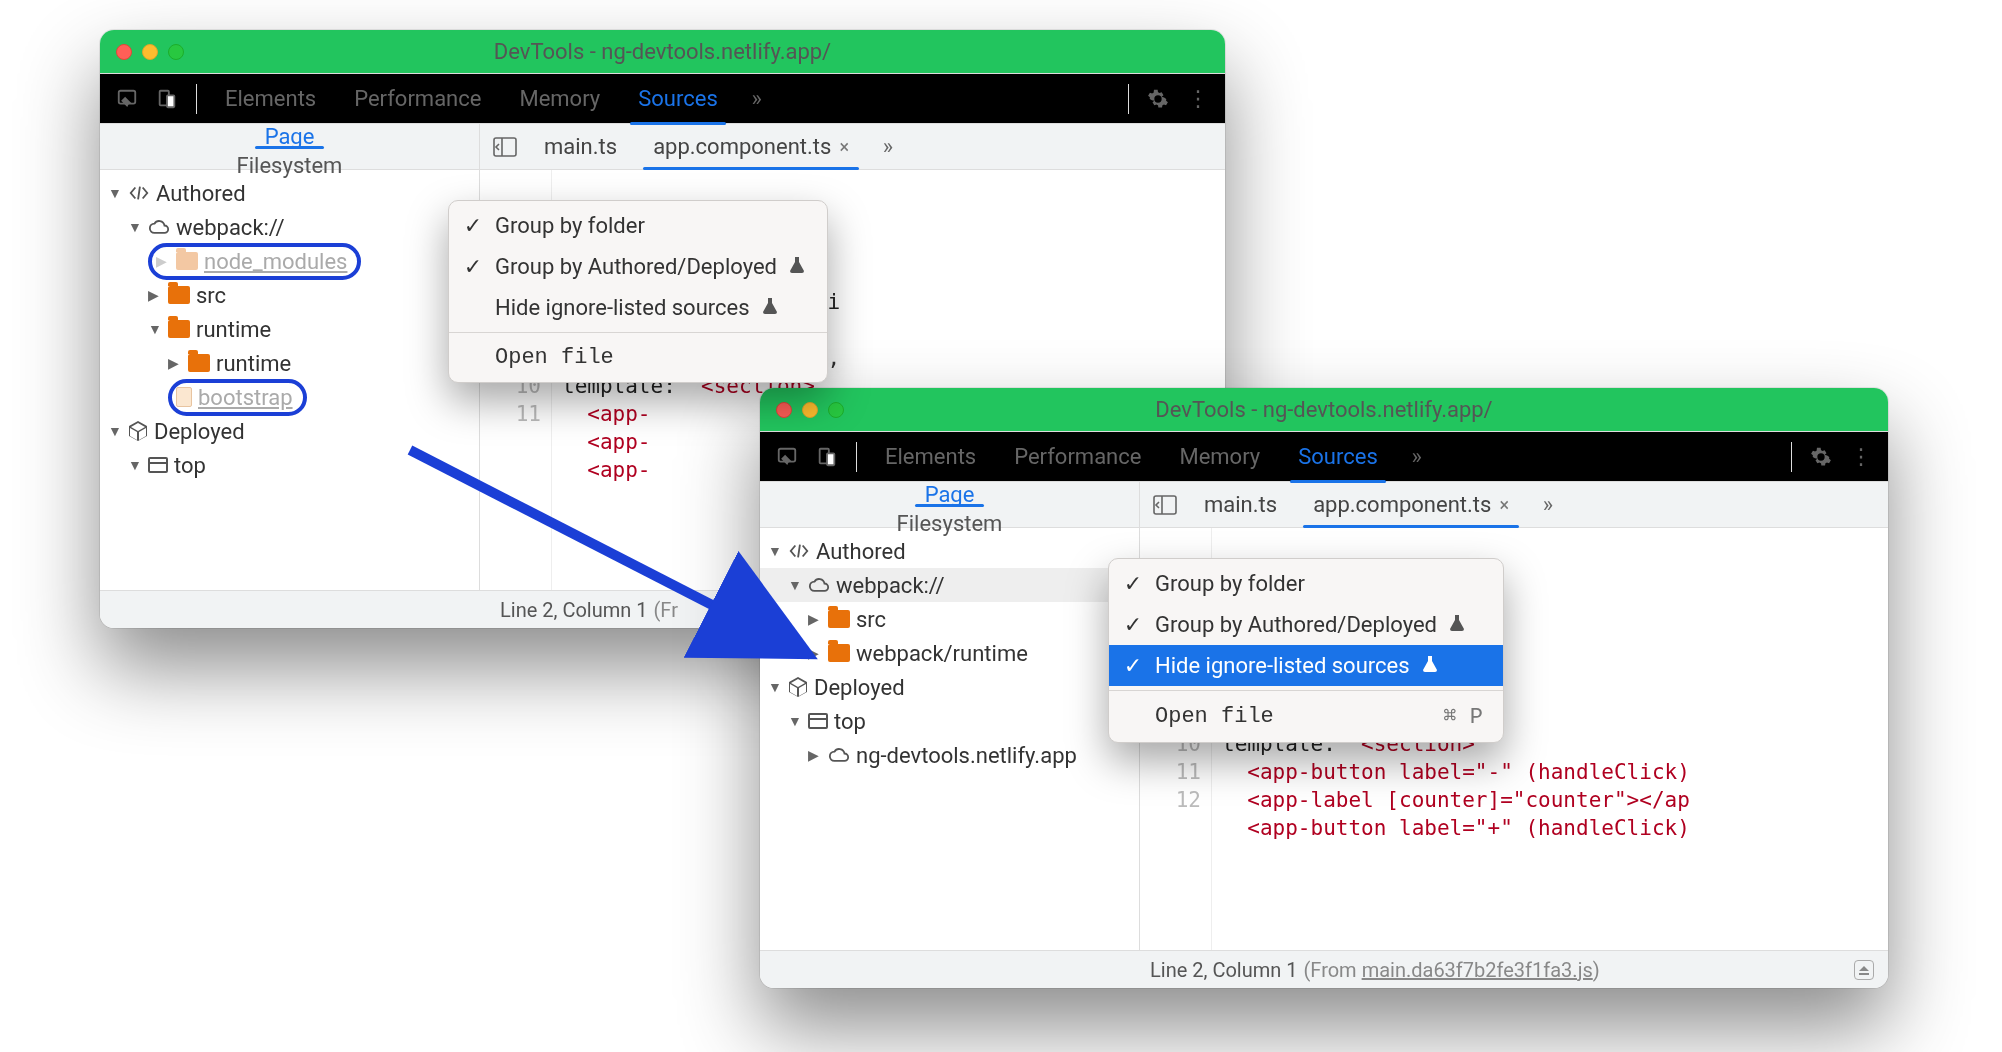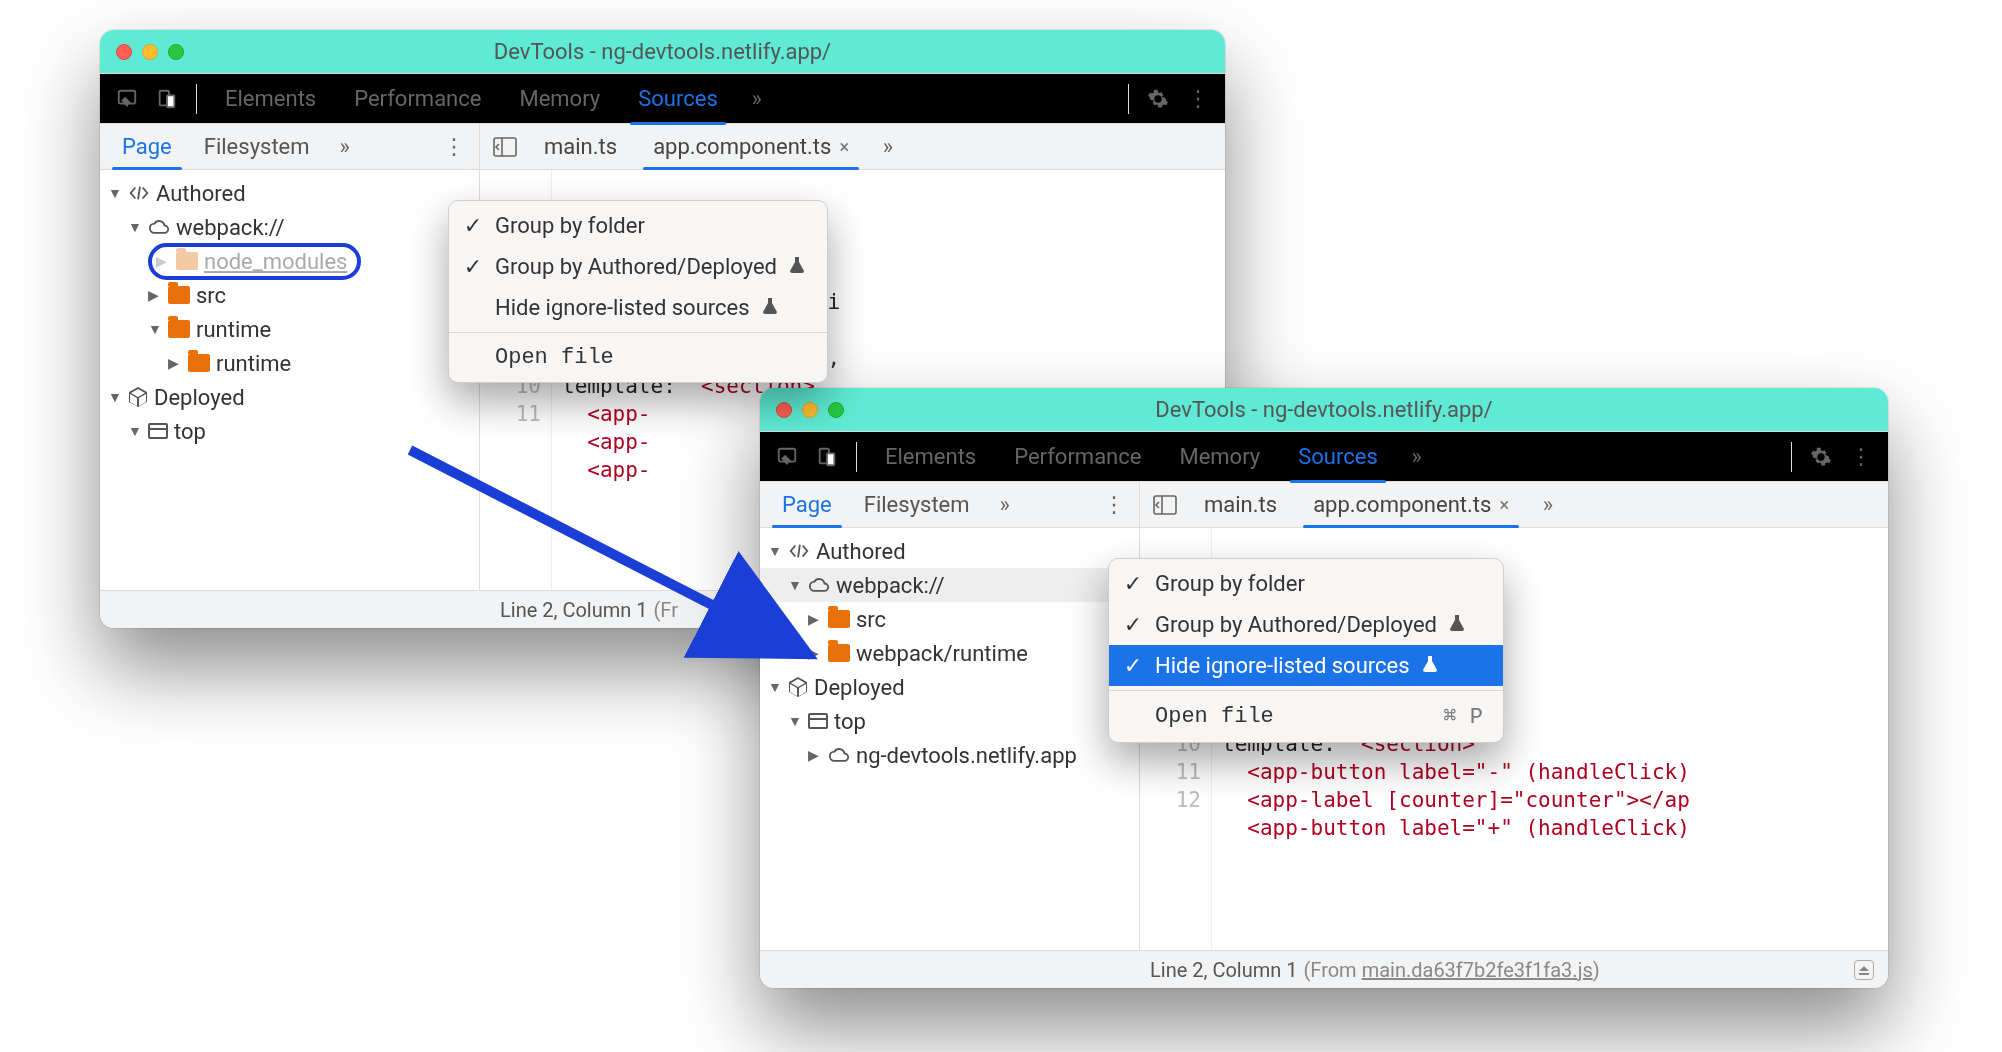--- a/index.html
+++ b/index.html
@@ -18,21 +18,21 @@
     border-radius: 14px;
     box-shadow: 0 40px 80px rgba(0,0,0,0.45), 0 0 0 1px rgba(0,0,0,0.08);
     overflow: hidden;
   }
   .win1 { left: 100px; top: 30px; width: 1125px; height: 598px; }
   .win2 { left: 760px; top: 388px; width: 1128px; height: 600px; }
 
   
   .titlebar {
     height: 44px;
-    background: #5eead4;
+    background: #22c55e;
     display: flex;
     align-items: center;
     padding: 0 16px;
     border-bottom: 1px solid #ddd;
     position: relative;
   }
   .traffic { display: flex; gap: 10px; }
   .dot { width: 16px; height: 16px; border-radius: 50%; }
   .dot.red { background: #ff5f57; border:1px solid #e14539;}
   .dot.yellow { background: #febc2e; border:1px solid #e0a428;}
@@ -64,20 +64,21 @@
     display:flex;
     align-items:stretch;
   }
   .subbar-left {
     width: 380px;
     display:flex;
     align-items:center;
     padding: 0 8px;
     gap:4px;
     border-right:1px solid #ddd;
+    flex-direction:column;
   }
   .subtab { padding:0 14px; height:46px; display:flex; align-items:center; color:#555; position:relative;}
   .subtab.active { color:#1a73e8; }
   .subtab.active::after { content:""; position:absolute; left:4px; right:4px; bottom:0; height:3px; background:#1a73e8; border-radius:2px;}
   .subbar-right { flex:1; display:flex; align-items:center; padding:0 8px; gap:8px; }
   .filetab { padding:0 14px; height:46px; display:flex; align-items:center; gap:8px; color:#444; position:relative;}
   .filetab.active::after { content:""; position:absolute; left:4px; right:4px; bottom:0; height:3px; background:#1a73e8; border-radius:2px;}
   .filetab .close { color:#777; font-size:18px; }
 
   
@@ -250,20 +251,26 @@
       <div class="tree-row indent2">
         <span class="arrow">▼</span>
         <span class="folder-icon"></span>
         <span>runtime</span>
       </div>
       <div class="tree-row indent3">
         <span class="arrow">▶</span>
         <span class="folder-icon"></span>
         <span>runtime</span>
       </div>
+      <div class="tree-row indent3">
+        <span class="circle-hl">
+          <span class="file-icon"></span>
+          <span class="dimtext">bootstrap</span>
+        </span>
+      </div>
       <div class="tree-row">
         <span class="arrow">▼</span>
         <svg class="cube-icon" viewBox="0 0 20 22" fill="#555">
             <path d="M10 1l9 5v10l-9 5-9-5V6l9-5zm0 2L3 7l7 4 7-4-7-4zM2 8v8l7 4v-8L2 8zm16 0l-7 4v8l7-4V8z"></path>
           </svg>
         <span>Deployed</span>
       </div>
       <div class="tree-row indent1">
         <span class="arrow">▼</span>
         <span class="window-icon-sm"></span>

